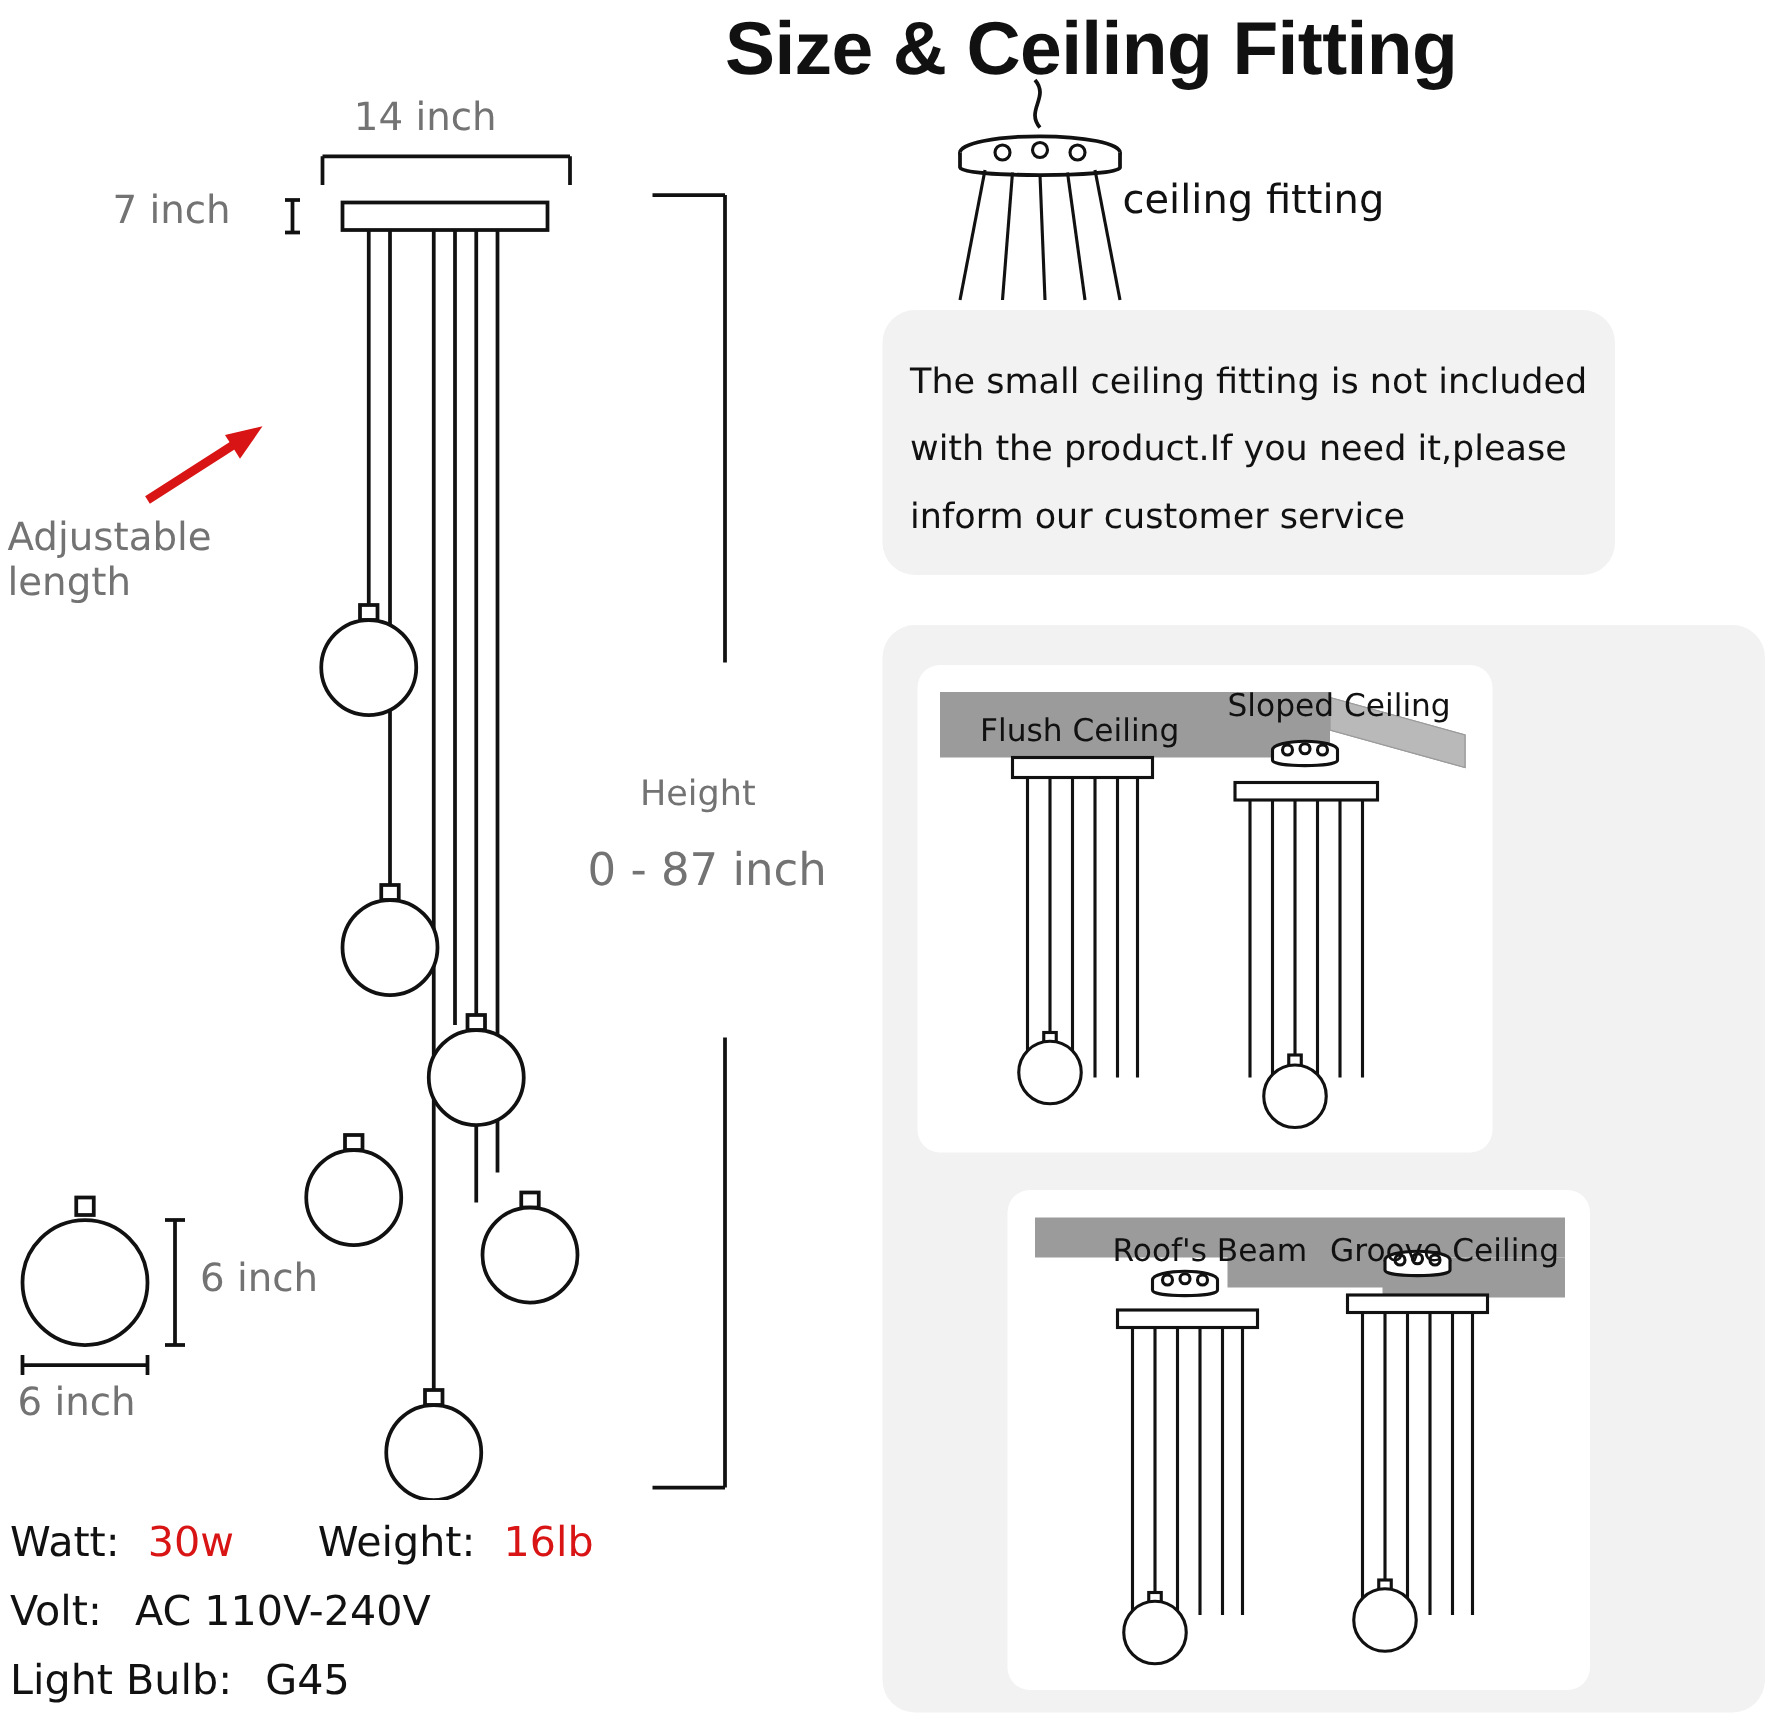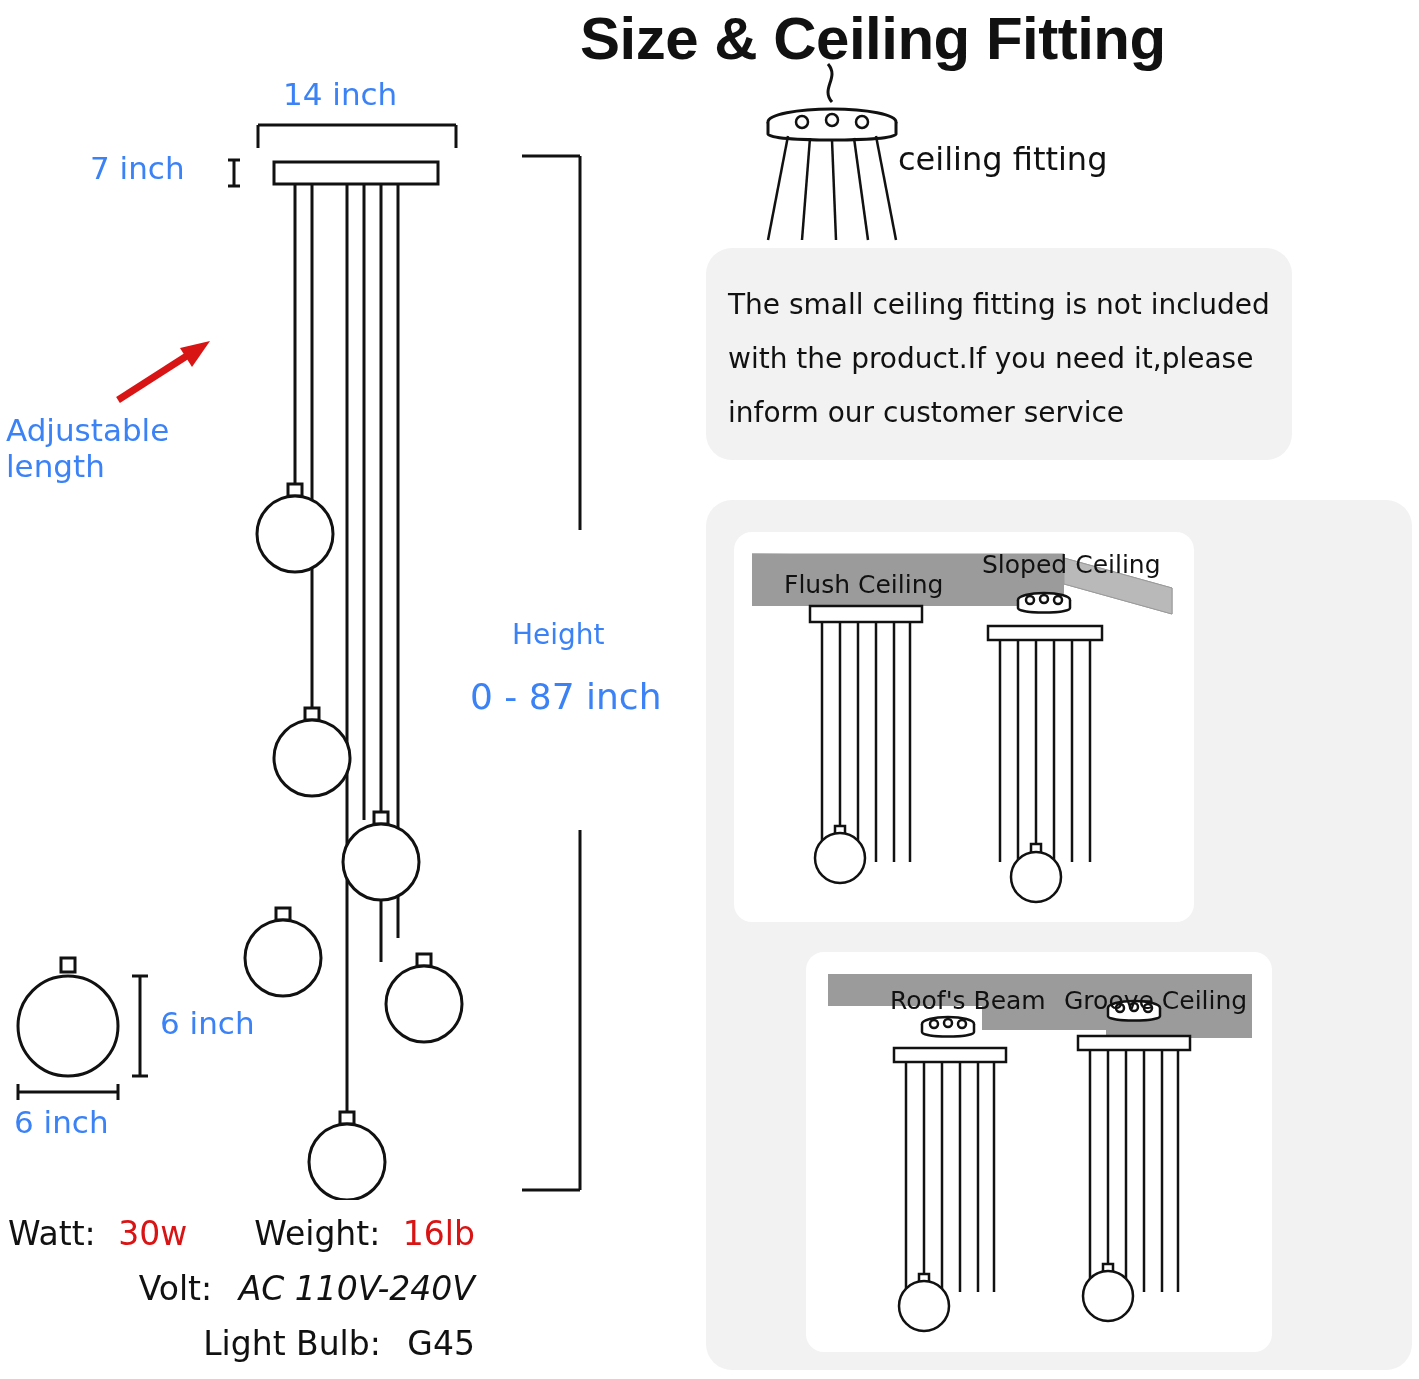--- a/index.html
+++ b/index.html
@@ -22,40 +22,40 @@
     left: 580px;
     top: 4px;
     font-size: 60px;
     font-weight: bold;
     letter-spacing: -0.5px;
     white-space: nowrap;
     font-family: Liberation Sans, sans-serif;
   }
 
   
-  .lbl { font-size: 31px; color: #3b82f6; white-space: nowrap; }
+  .lbl { font-size: 31px; color: #737373; white-space: nowrap; }
 
   #lbl-14inch { left: 283px; top: 76px; }
   #lbl-2inch  { left: 90px;  top: 150px; }
   #lbl-adjustable { left: 6px; top: 412px; font-size: 31px; line-height: 36px; }
   #lbl-height { left: 512px; top: 618px; font-size: 28px; }
   #lbl-height-val { left: 470px; top: 676px; font-size: 36px; }
   #lbl-6inch-v { left: 160px; top: 1005px; }
   #lbl-6inch-h { left: 14px;  top: 1104px; }
 
   
   #specs {
     left: 8px;
     top: 1206px;
     font-size: 33px;
     line-height: 55px;
     white-space: nowrap;
   }
   #specs .red { color: #d81414; }
-  #specs .row { display: block; text-align: right; }
+  #specs .row { display: block; }
   #specs .gap { display: inline-block; width: 46px; }
 
   
   #lbl-ceiling-fitting { left: 898px; top: 140px; font-size: 32px; }
 
   .panel {
     background: #f2f2f2;
     border-radius: 26px;
   }
   #note-panel {
@@ -188,21 +188,21 @@
 <div class="abs" id="specs">
   <span class="row">
     <span>Watt:</span>
     <span class="red" style="margin-left:12px;">30w</span>
     <span class="gap"></span>
     <span>Weight:</span>
     <span class="red" style="margin-left:12px;">16lb</span>
   </span>
   <span class="row">
     <span>Volt:</span>
-    <span style="margin-left:16px;font-style:italic;">AC 110V-240V</span>
+    <span style="margin-left:16px;">AC 110V-240V</span>
   </span>
   <span class="row">
     <span>Light Bulb:</span>
     <span style="margin-left:16px;">G45</span>
   </span>
 </div>
 
 <div class="abs" style="left:740px; top:60px; width:200px; height:190px;">
   <svg width="200" height="190" viewBox="0 0 200 190">
     <path d="M88,4 C100,18 80,28 92,42" stroke="#111" stroke-width="3" fill="none"></path>

